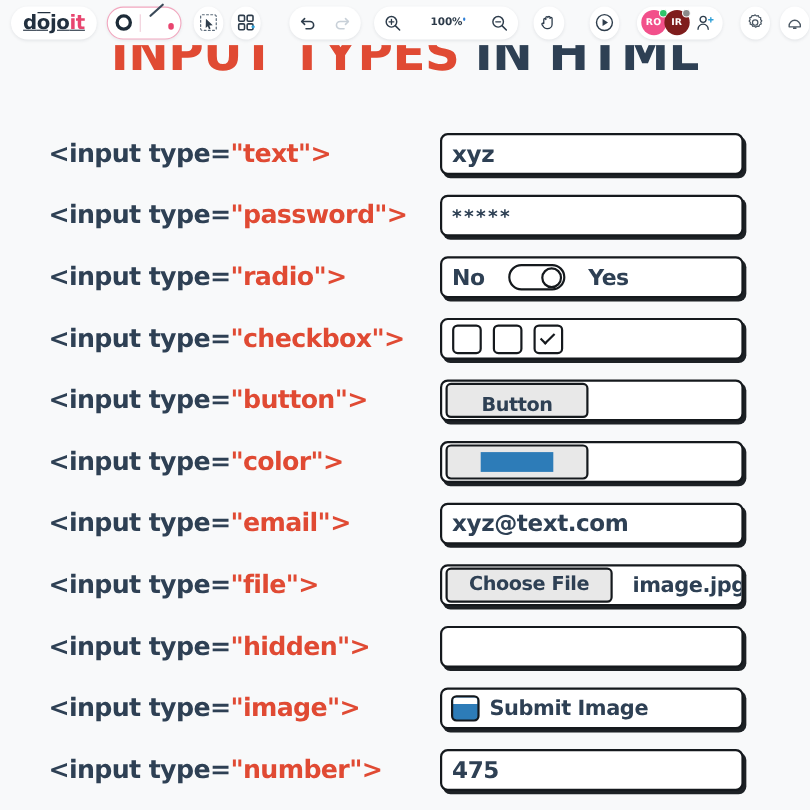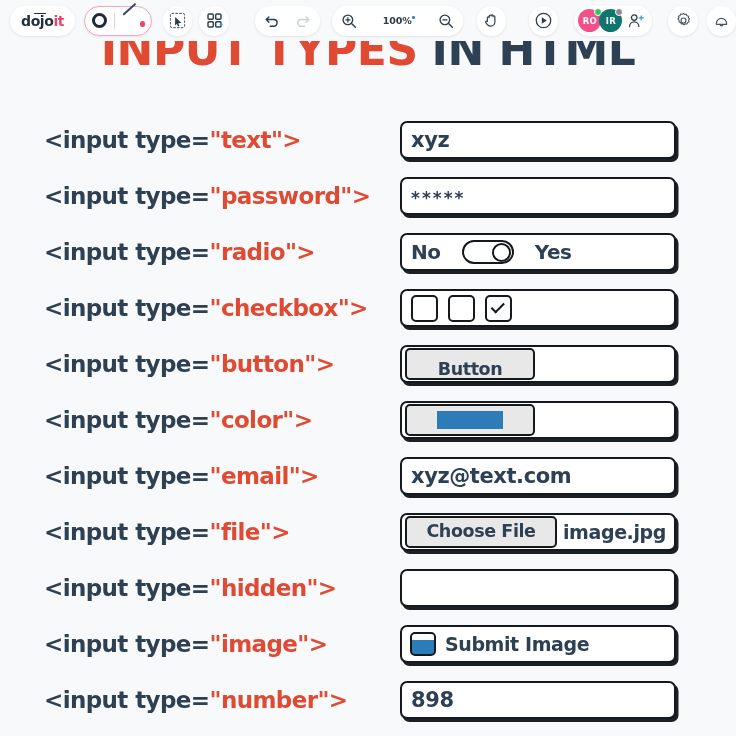--- a/index.html
+++ b/index.html
@@ -37,27 +37,28 @@
     box-shadow: 0 1px 3px rgba(30,40,60,0.10);
   }
 
   
   #logo-pill {
     margin-left: 10px;
     padding: 0 11px;
   }
   .logo-text {
     font-family: "DejaVu Sans", sans-serif;
-    font-size: 14px;
+    font-size: 18px;
     font-weight: 700;
     letter-spacing: -0.4px;
     color: #22303f;
     line-height: 1;
     position: relative;
     white-space: nowrap;
+    text-decoration: underline;
   }
   .logo-text .accent { color: #e8456f; }
   .logo-text .bar {
     position: absolute;
     top: -1px; left: 13px;
     width: 12px; height: 1.6px;
     background: #22303f;
     border-radius: 1px;
   }
 
@@ -161,21 +162,21 @@
     letter-spacing: 0.2px;
   }
   .avatar .status {
     position: absolute;
     top: -1px; right: -1px;
     width: 8px; height: 8px;
     border-radius: 50%;
     border: 1.5px solid #fff;
   }
   #avatar-ro { background: #f2508b; }
-  #avatar-ir { background: #0f766e; margin-left: -4px; }
+  #avatar-ir { background: #7f1d1d; margin-left: -4px; }
   #avatar-ro .status { background: #2fc46a; }
   #avatar-ir .status { background: #8b8b8b; }
   #invite-icon { margin-left: 3px; display:flex; }
 
   #settings-btn { margin-left: 16px; }
   #notify-btn   { margin-left: 9px; }
 
   
   #title {
     position: absolute;
@@ -318,21 +319,21 @@
   .color-swatch {
     width: 66px; height: 18px;
     background: #2d7cb8;
   }
   .file-name {
     font-family: "DejaVu Sans", sans-serif;
     font-size: 19px;
     font-weight: 600;
     color: #2e4054;
     letter-spacing: -0.4px;
-    padding-left: 6px;
+    padding-left: 18px;
     line-height: 1;
   }
 
   
   .img-row { padding-left: 8px; gap: 9px; }
   .img-thumb {
     width: 26px; height: 24px;
     border: 2.4px solid #15191d;
     border-radius: 5px;
     background: #2d7cb8;
@@ -580,17 +581,17 @@
     <div class="code"><span>&lt;input type=</span><span class="val">"image"&gt;</span></div>
     <div class="field img-row">
       <span class="img-thumb"></span>
       <span class="img-label">Submit Image</span>
     </div>
   </div>
 
   <div class="row">
     <div class="code"><span>&lt;input type=</span><span class="val">"number"&gt;</span></div>
     <div class="field">
-      <span class="field-text">898</span>
+      <span class="field-text">475</span>
     </div>
   </div>
 
 </div>
 
 </body></html>

